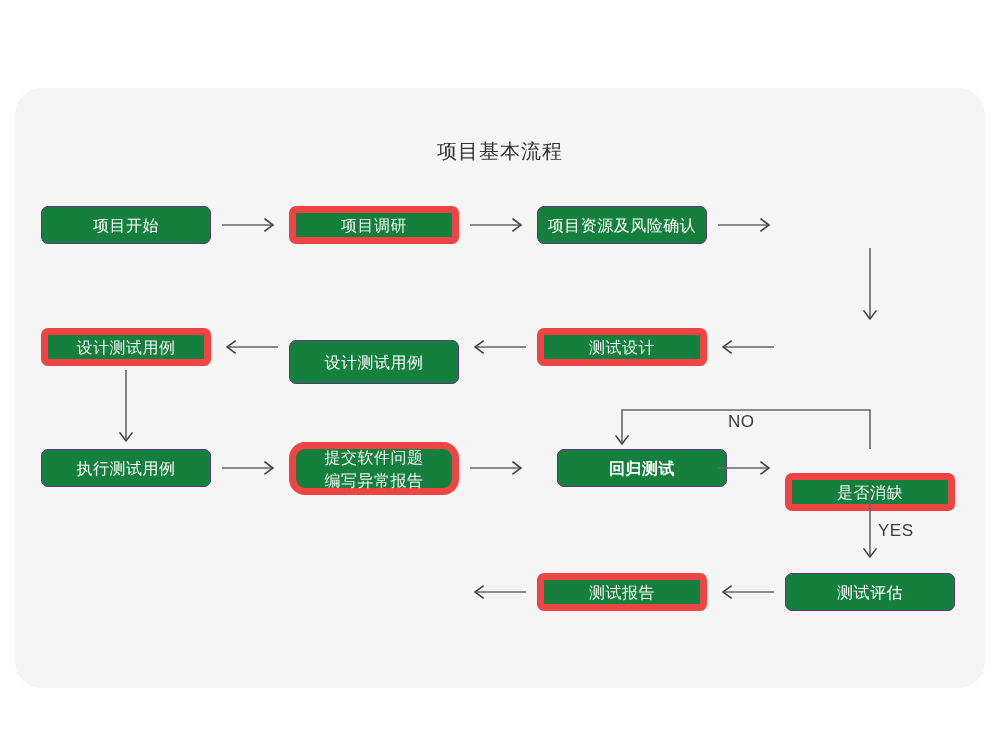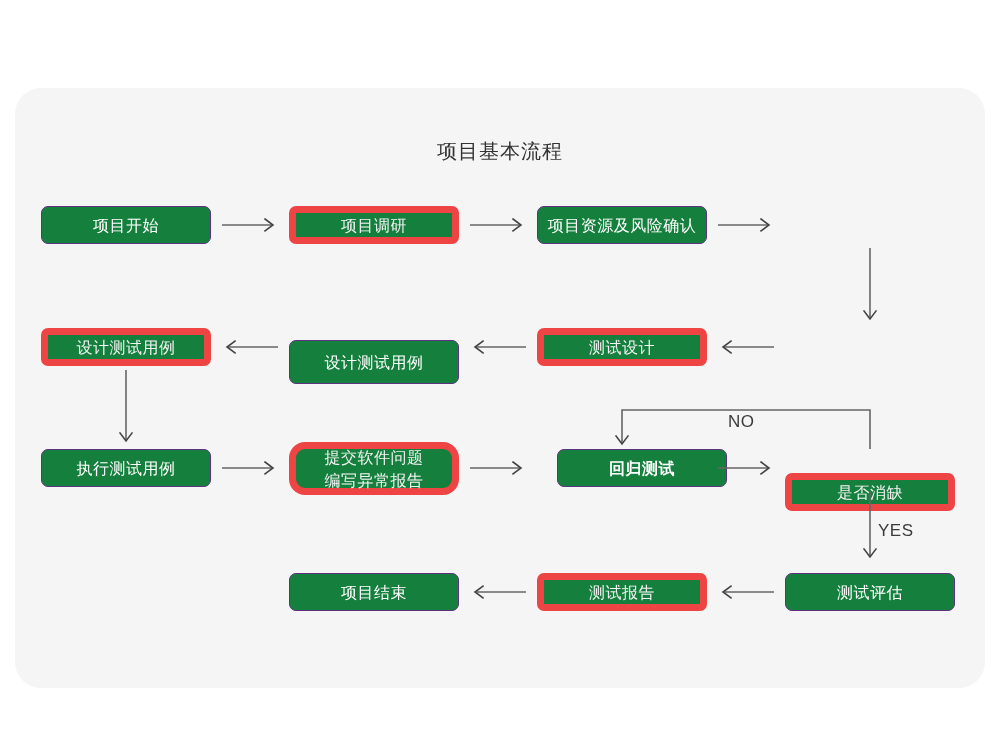--- a/index.html
+++ b/index.html
@@ -221,23 +221,20 @@
   <div class="edge-label" style="left:728px; top:412px;">NO</div>
 
   <div class="conn" style="left:862px; top:492px;">
     <svg width="18" height="72" viewBox="0 0 18 72">
       <path class="edge-line" d="M8,0 L8,64"></path>
       <path class="edge-head" d="M2,57 L8,65 L14,57"></path>
     </svg>
   </div>
   <div class="edge-label" style="left:878px; top:521px;">YES</div>
 
-  <div class="node purple" style="left:289px; top:573px; width:170px; height:38px;">
-    <span class="label">项目结束</span>
-  </div>
 
   <div class="conn" style="left:470px; top:584px;">
     <svg width="56" height="16" viewBox="0 0 56 16">
       <path class="edge-line" d="M56,8 L6,8"></path>
       <path class="edge-head" d="M13,2 L5,8 L13,14"></path>
     </svg>
   </div>
 
   <div class="node gray" style="left:537px; top:573px; width:170px; height:38px;">
     <span class="label">测试报告</span>

